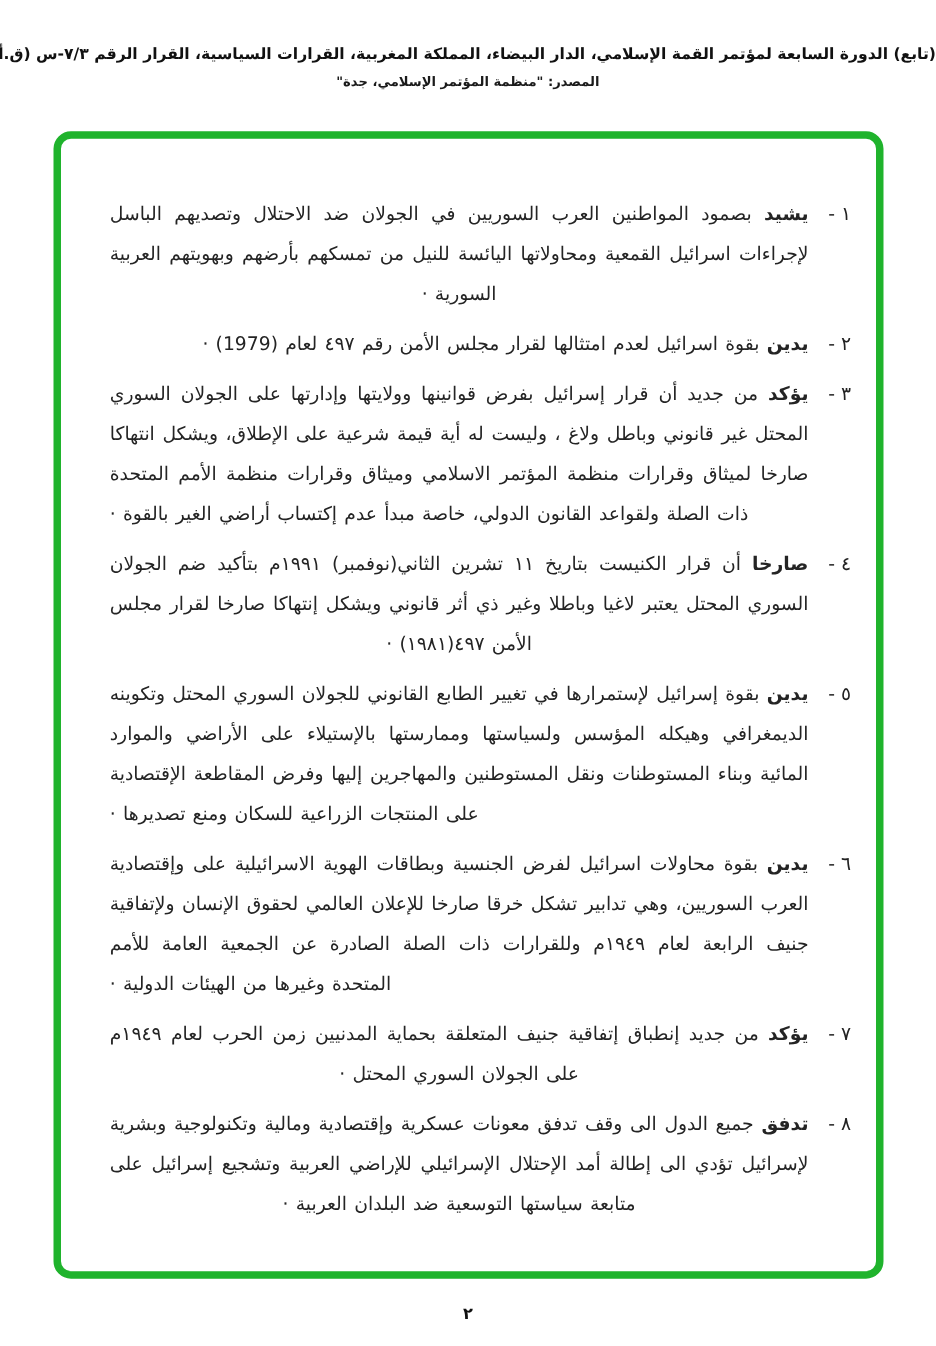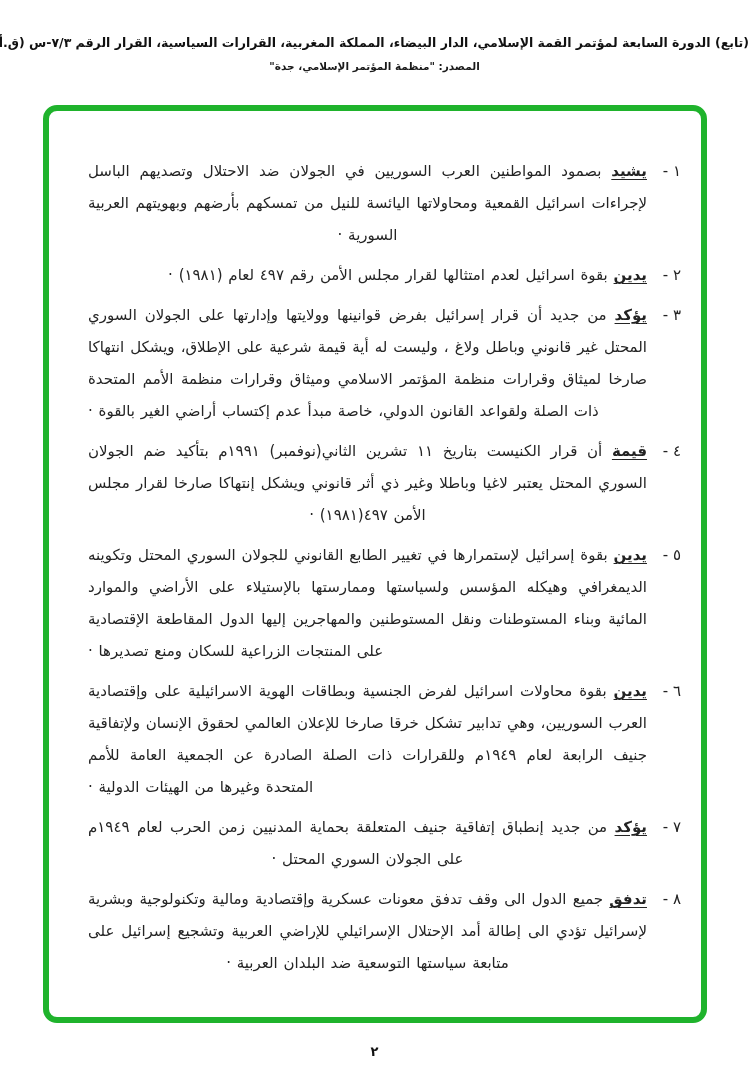--- a/index.html
+++ b/index.html
@@ -65,21 +65,20 @@
     line-height:32px;
     text-align:justify;
     color:#242424;
     word-spacing:1px;
   }
   .last-center .res-text{text-align-last:center;}
   .last-left   .res-text{text-align-last:left;}
   .last-right  .res-text{text-align-last:right;}
   .lead{
     font-weight:bold;
-    text-decoration:underline;
     text-underline-offset:3px;
     text-decoration-thickness:1px;
   }
   .page-number{
     position:absolute;
     bottom:18px;left:0;right:0;
     text-align:center;
     font-size:13px;
     font-weight:bold;
     color:#111;
@@ -96,36 +95,36 @@
   <div class="green-frame">
     <div class="frame-content">
 
       <div class="res-item last-center">
         <div class="res-num">١ -</div>
         <div class="res-text"><span class="lead">يشيد</span> <span>بصمود المواطنين العرب السوريين في الجولان ضد الاحتلال وتصديهم الباسل لإجراءات اسرائيل القمعية ومحاولاتها اليائسة للنيل من تمسكهم بأرضهم وبهويتهم العربية السورية ·</span></div>
       </div>
 
       <div class="res-item last-right">
         <div class="res-num">٢ -</div>
-        <div class="res-text"><span class="lead">يدين</span> <span>بقوة اسرائيل لعدم امتثالها لقرار مجلس الأمن رقم ٤٩٧ لعام (١٩٨١) ·</span></div>
+        <div class="res-text"><span class="lead">يدين</span> <span>بقوة اسرائيل لعدم امتثالها لقرار مجلس الأمن رقم ٤٩٧ لعام (1979) ·</span></div>
       </div>
 
       <div class="res-item last-left">
         <div class="res-num">٣ -</div>
         <div class="res-text"><span class="lead">يؤكد</span> <span>من جديد أن قرار إسرائيل بفرض قوانينها وولايتها وإدارتها على الجولان السوري المحتل غير قانوني وباطل ولاغ ، وليست له أية قيمة شرعية على الإطلاق، ويشكل انتهاكا صارخا لميثاق وقرارات منظمة المؤتمر الاسلامي وميثاق وقرارات منظمة الأمم المتحدة ذات الصلة ولقواعد القانون الدولي، خاصة مبدأ عدم إكتساب أراضي الغير بالقوة ·</span></div>
       </div>
 
       <div class="res-item last-center">
         <div class="res-num">٤ -</div>
-        <div class="res-text"><span class="lead">قيمة</span> <span>أن قرار الكنيست بتاريخ ١١ تشرين الثاني(نوفمبر) ١٩٩١م بتأكيد ضم الجولان السوري المحتل يعتبر لاغيا وباطلا وغير ذي أثر قانوني ويشكل إنتهاكا صارخا لقرار مجلس الأمن ٤٩٧(١٩٨١) ·</span></div>
+        <div class="res-text"><span class="lead">صارخا</span> <span>أن قرار الكنيست بتاريخ ١١ تشرين الثاني(نوفمبر) ١٩٩١م بتأكيد ضم الجولان السوري المحتل يعتبر لاغيا وباطلا وغير ذي أثر قانوني ويشكل إنتهاكا صارخا لقرار مجلس الأمن ٤٩٧(١٩٨١) ·</span></div>
       </div>
 
       <div class="res-item last-left">
         <div class="res-num">٥ -</div>
-        <div class="res-text"><span class="lead">يدين</span> <span>بقوة إسرائيل لإستمرارها في تغيير الطابع القانوني للجولان السوري المحتل وتكوينه الديمغرافي وهيكله المؤسس ولسياستها وممارستها بالإستيلاء على الأراضي والموارد المائية وبناء المستوطنات ونقل المستوطنين والمهاجرين إليها الدول المقاطعة الإقتصادية على المنتجات الزراعية للسكان ومنع تصديرها ·</span></div>
+        <div class="res-text"><span class="lead">يدين</span> <span>بقوة إسرائيل لإستمرارها في تغيير الطابع القانوني للجولان السوري المحتل وتكوينه الديمغرافي وهيكله المؤسس ولسياستها وممارستها بالإستيلاء على الأراضي والموارد المائية وبناء المستوطنات ونقل المستوطنين والمهاجرين إليها وفرض المقاطعة الإقتصادية على المنتجات الزراعية للسكان ومنع تصديرها ·</span></div>
       </div>
 
       <div class="res-item last-left">
         <div class="res-num">٦ -</div>
         <div class="res-text"><span class="lead">يدين</span> <span>بقوة محاولات اسرائيل لفرض الجنسية وبطاقات الهوية الاسرائيلية على وإقتصادية العرب السوريين، وهي تدابير تشكل خرقا صارخا للإعلان العالمي لحقوق الإنسان ولإتفاقية جنيف الرابعة لعام ١٩٤٩م وللقرارات ذات الصلة الصادرة عن الجمعية العامة للأمم المتحدة وغيرها من الهيئات الدولية ·</span></div>
       </div>
 
       <div class="res-item last-center">
         <div class="res-num">٧ -</div>
         <div class="res-text"><span class="lead">يؤكد</span> <span>من جديد إنطباق إتفاقية جنيف المتعلقة بحماية المدنيين زمن الحرب لعام ١٩٤٩م على الجولان السوري المحتل ·</span></div>

